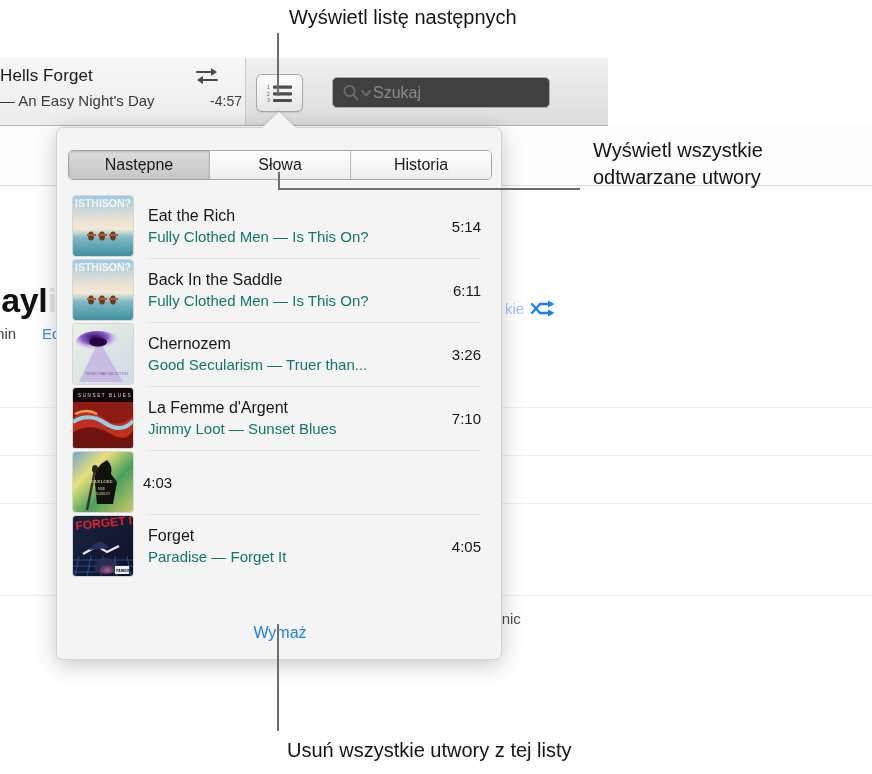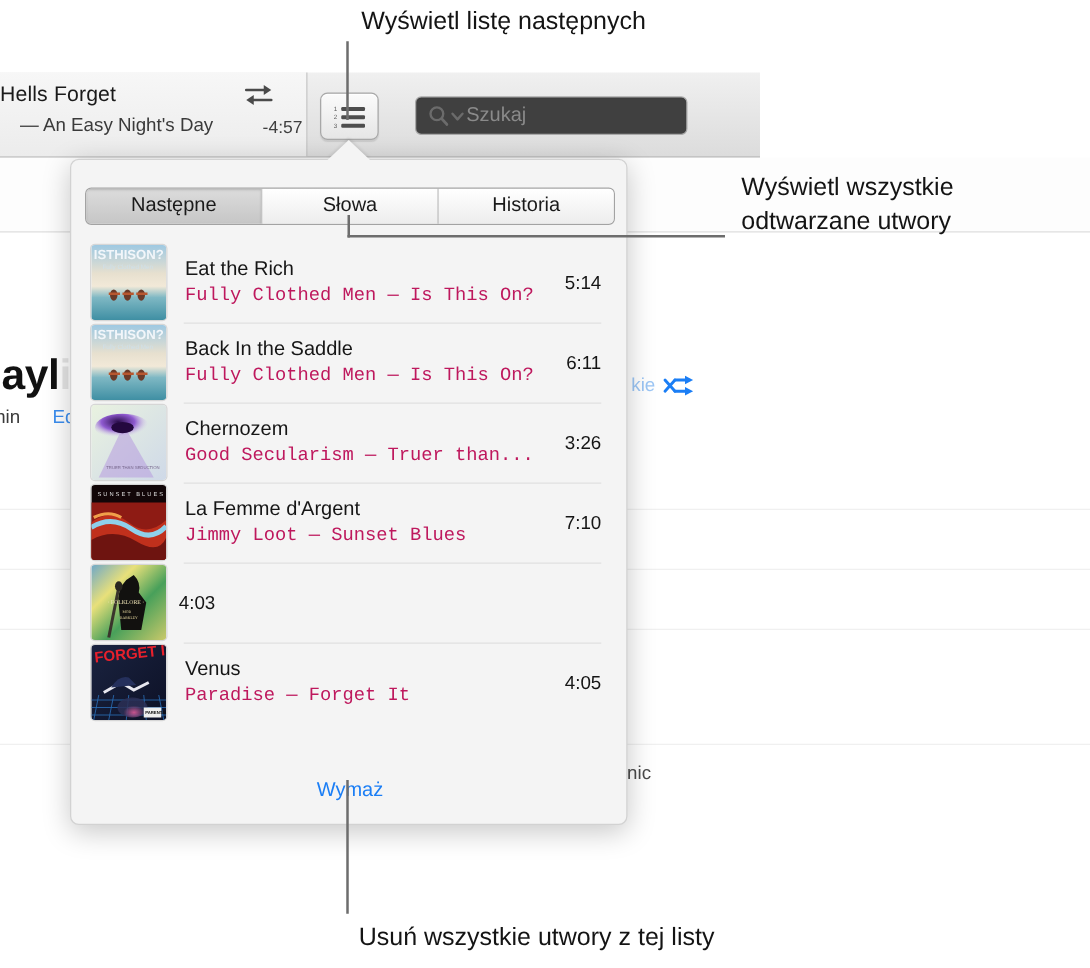--- a/index.html
+++ b/index.html
@@ -11,21 +11,21 @@
   }
   #root { position: relative; width: 872px; height: 774px; background: #fff; }
 
   
   .bg-window { position: absolute; left: 0; top: 58px; width: 608px; height: 68px;
     background: linear-gradient(#f0f0f0, #dcdcdc); border-bottom: 1px solid #b4b4b4; }
   .bg-lcd { position: absolute; left: 0; top: 58px; width: 246px; height: 67px;
     background: linear-gradient(#f7f7f7, #ececec); border-right: 1px solid #c8c8c8; }
   .lcd-title { position: absolute; left: 0; top: 66px; width: 190px;
     font-size: 17px; color: #1a1a1a; letter-spacing: .1px; }
-  .lcd-sub { position: absolute; left: 16px; top: 92px; width: 200px;
+  .lcd-sub { position: absolute; left: 0; top: 92px; width: 200px;
     font-size: 15px; color: #3a3a3a; }
   .lcd-time { position: absolute; left: 186px; top: 93px; width: 56px; text-align: right;
     font-size: 14px; color: #3f3f3f; }
   .repeat-icon { position: absolute; left: 192px; top: 64px; width: 30px; height: 24px; }
 
   .upnext-btn { position: absolute; left: 256px; top: 74px; width: 47px; height: 38px;
     border: 1px solid #a8a8a8; border-radius: 6px;
     background: linear-gradient(#fbfbfb, #e6e6e6);
     box-shadow: 0 1px 0 rgba(255,255,255,.8) inset, 0 1px 1px rgba(0,0,0,.10); }
   .upnext-icon { position: absolute; left: 10px; top: 9px; width: 27px; height: 20px; }
@@ -73,21 +73,21 @@
   .seg-btn.active { background: linear-gradient(#dcdcdc, #c6c6c6); box-shadow: 0 1px 2px rgba(0,0,0,.18) inset; }
 
   .track-list { position: absolute; left: 0; top: 66px; width: 446px; }
   .track { position: relative; height: 64px; display: flex; align-items: center; padding: 0 22px 0 16px; }
   .track-sep { position: absolute; left: 90px; right: 22px; top: 0; height: 1px; background: #e0e0e0; }
   .art { width: 60px; height: 60px; border-radius: 3px; flex: none; overflow: hidden;
     box-shadow: 0 0 0 1px rgba(0,0,0,.12); position: relative; }
   .art svg { display: block; width: 60px; height: 60px; }
   .tmeta { flex: 1; min-width: 0; padding-left: 15px; }
   .ttitle { font-size: 16px; color: #161616; white-space: nowrap; overflow: hidden; text-overflow: ellipsis; line-height: 1.35; }
-  .tsub { font-size: 15px; color: #be185d; white-space: nowrap; overflow: hidden; text-overflow: ellipsis; line-height: 1.4; font-family: Liberation Mono, monospace; }
+  .tsub { font-size: 15px; color: #0f766e; white-space: nowrap; overflow: hidden; text-overflow: ellipsis; line-height: 1.4; }
   .tdur { font-size: 15px; color: #151515; flex: none; padding-left: 10px; }
 
   .clear-link { position: absolute; left: 0; top: 496px; width: 446px; text-align: center;
     font-size: 16px; color: #1b7ef5; }
 
   
   .callout-text { position: absolute; font-size: 20px; color: #141414; line-height: 1.35; white-space: nowrap; }
   .cline { position: absolute; background: #6d6d6d; }
 
   .cl1-text { left: 289px; top: 4px; }
@@ -365,21 +365,21 @@
             </g>
             <ellipse cx="33" cy="50" rx="12" ry="8" fill="url(#g4b)" opacity="0.85"></ellipse>
             <path d="M10 38 L24 30 L34 36 L46 30" fill="none" stroke="#e8e8f0" stroke-width="2.4"></path>
             <path d="M16 34 Q22 24 30 26 L36 32 Z" fill="#25305c"></path>
             <text x="3" y="14" font-family="Liberation Sans, sans-serif" font-size="12" font-weight="bold" fill="#e8202c" transform="rotate(-6 3 14)">FORGET IT</text>
             <rect x="42" y="50" width="14" height="8" fill="#efefef"></rect>
             <text x="43.2" y="55.6" font-family="Liberation Sans, sans-serif" font-size="3.4" font-weight="bold" fill="#111">PARENTAL</text>
           </svg>
         </div>
         <div class="tmeta">
-          <div class="ttitle">Venus</div>
+          <div class="ttitle">Forget</div>
           <div class="tsub">Paradise — Forget It</div>
         </div>
         <div class="tdur">4:05</div>
       </div>
 
     </div>
 
     <div class="clear-link">Wymaż</div>
   </div>
 

